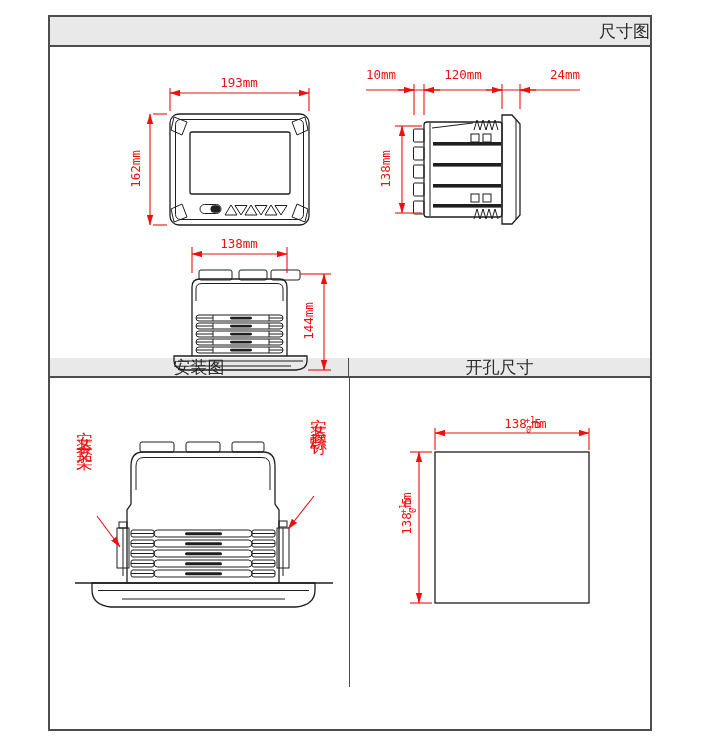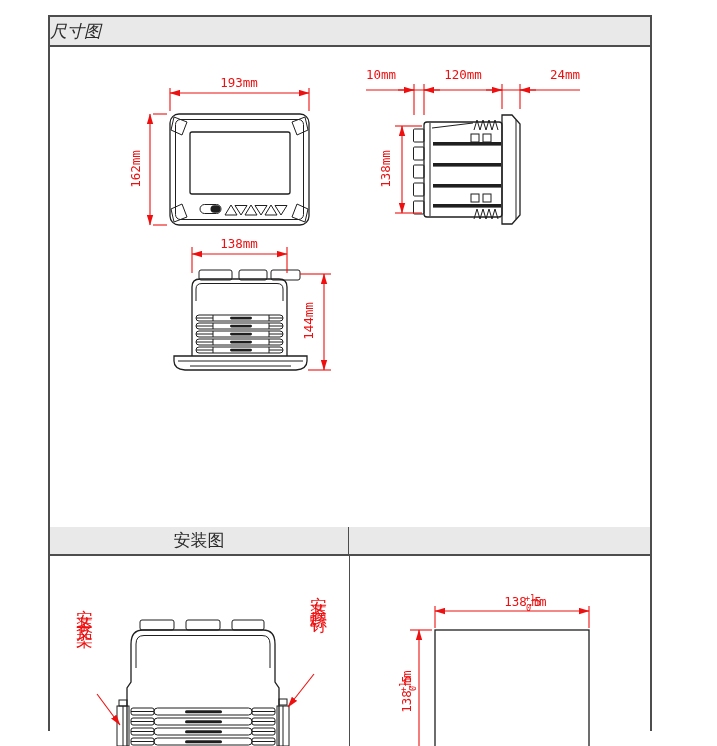--- a/index.html
+++ b/index.html
@@ -2,26 +2,26 @@
 <html style="--dimension_red: #ee1010; --line_dark: #1f1f1f; --header_bg: #e9e9e9; --border_gray: #4d4d4d;"><head>
 <meta charset="utf-8">
 <style>
   html,body{margin:0;padding:0;width:717px;height:746px;background:#ffffff;overflow:hidden;
             font-family:"Liberation Sans","DejaVu Sans",sans-serif;}
   .sheet{position:relative;width:717px;height:746px;background:#fff;}
   .tbl{position:absolute;left:48px;top:15px;width:604px;height:716px;
        border:2px solid var(--border_gray,#4d4d4d);box-sizing:border-box;background:#fff;}
   .hrow{box-sizing:border-box;background:var(--header_bg,#e9e9e9);display:flex;align-items:center;
         font-family:"Liberation Serif","DejaVu Serif",serif;font-size:17px;color:#2a2a2a;}
-  .h1{height:30px;border-bottom:2px solid var(--border_gray,#4d4d4d);justify-content:flex-start;font-style:italic;}
-  .h2{height:29px;border-bottom:2px solid var(--border_gray,#4d4d4d);}
+  .h1{height:30px;border-bottom:2px solid var(--border_gray,#4d4d4d);justify-content:flex-end;}
+  .h2{height:20px;border-bottom:2px solid var(--border_gray,#4d4d4d);}
   .h2 .cell{flex:0 0 299px;display:flex;justify-content:center;align-items:center;height:100%;
             box-sizing:border-box;border-right:1.5px solid var(--border_gray,#4d4d4d);}
   .h2 .cell.right{flex:1 1 auto;border-right:none;}
-  .b1{position:relative;height:480px;background:#fff;}
+  .b1{position:relative;height:311px;background:#fff;}
   .b2{position:relative;height:309px;background:#fff;}
   .b2 .split{position:absolute;left:299px;top:0;width:0;height:100%;
              border-left:1.5px solid var(--border_gray,#4d4d4d);}
   svg{position:absolute;left:0;top:0;display:block;}
   .blk{fill:none;stroke:var(--line_dark,#1f1f1f);stroke-width:1.3;}
   .thin{stroke-width:1;}
   .fillb{fill:var(--line_dark,#1f1f1f);stroke:none;}
   .red{stroke:var(--dimension_red,#ee1010);stroke-width:1.1;fill:none;}
   text.dim{fill:var(--dimension_red,#ee1010);font-family:"DejaVu Sans Mono","Liberation Mono",monospace;
            font-size:12.5px;text-anchor:middle;stroke:none;}
@@ -182,20 +182,23 @@
       <line class="red" x1="274" y1="227" x2="274" y2="323" marker-start="url(#ar1)" marker-end="url(#ar1)"></line>
       <text class="dim" x="263" y="274" transform="rotate(-90 263 274)">144mm</text>
     </g>
    </svg>
   </div>
 
   <div class="hrow h2">
     <div class="cell">
       <span>安装图</span>
     </div>
+    <div class="cell right">
+      <span>开孔尺寸</span>
+    </div>
   </div>
 
   <div class="b2">
    <svg width="600" height="281" viewBox="0 0 600 281">
     <defs>
       <marker id="ar2" viewBox="0 0 10 6" refX="9.5" refY="3" markerWidth="11" markerHeight="7" orient="auto-start-reverse" markerUnits="userSpaceOnUse">
         <path d="M0,0 L10,3 L0,6 Z" fill="#ee1010"></path>
       </marker>
     </defs>
 

